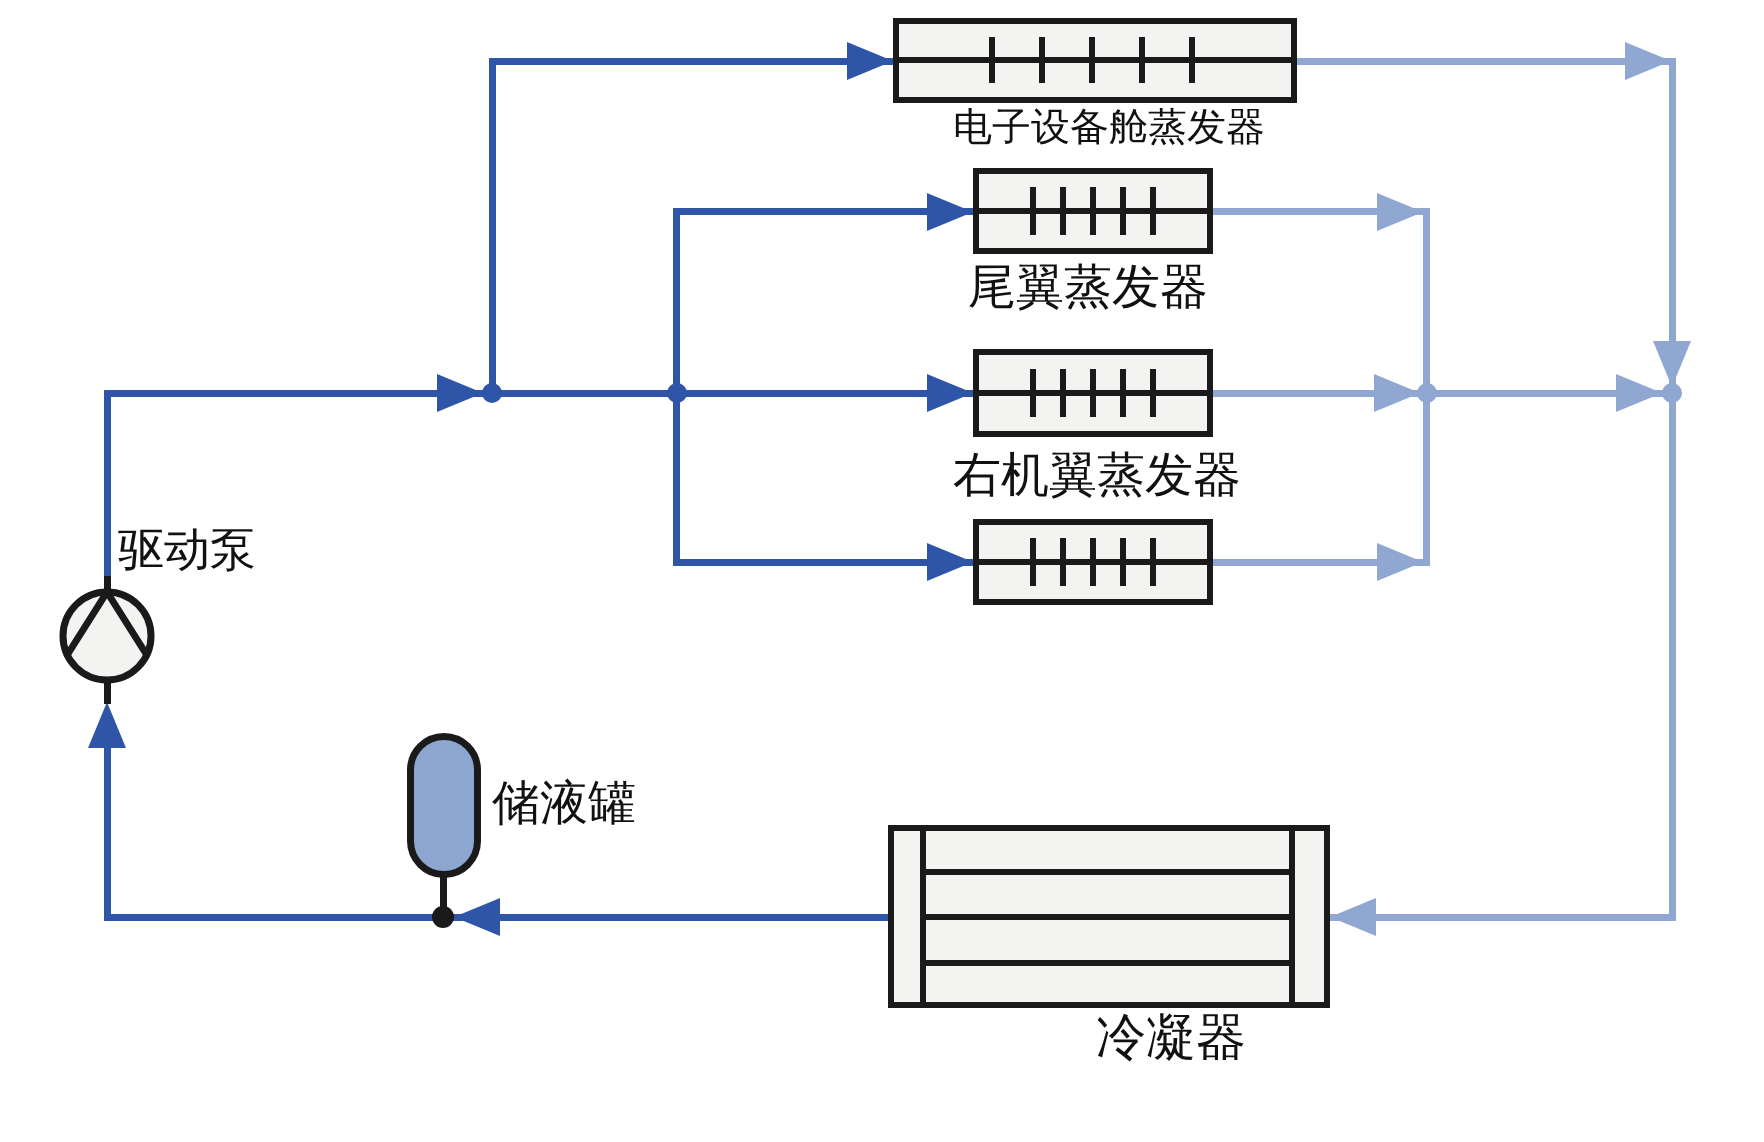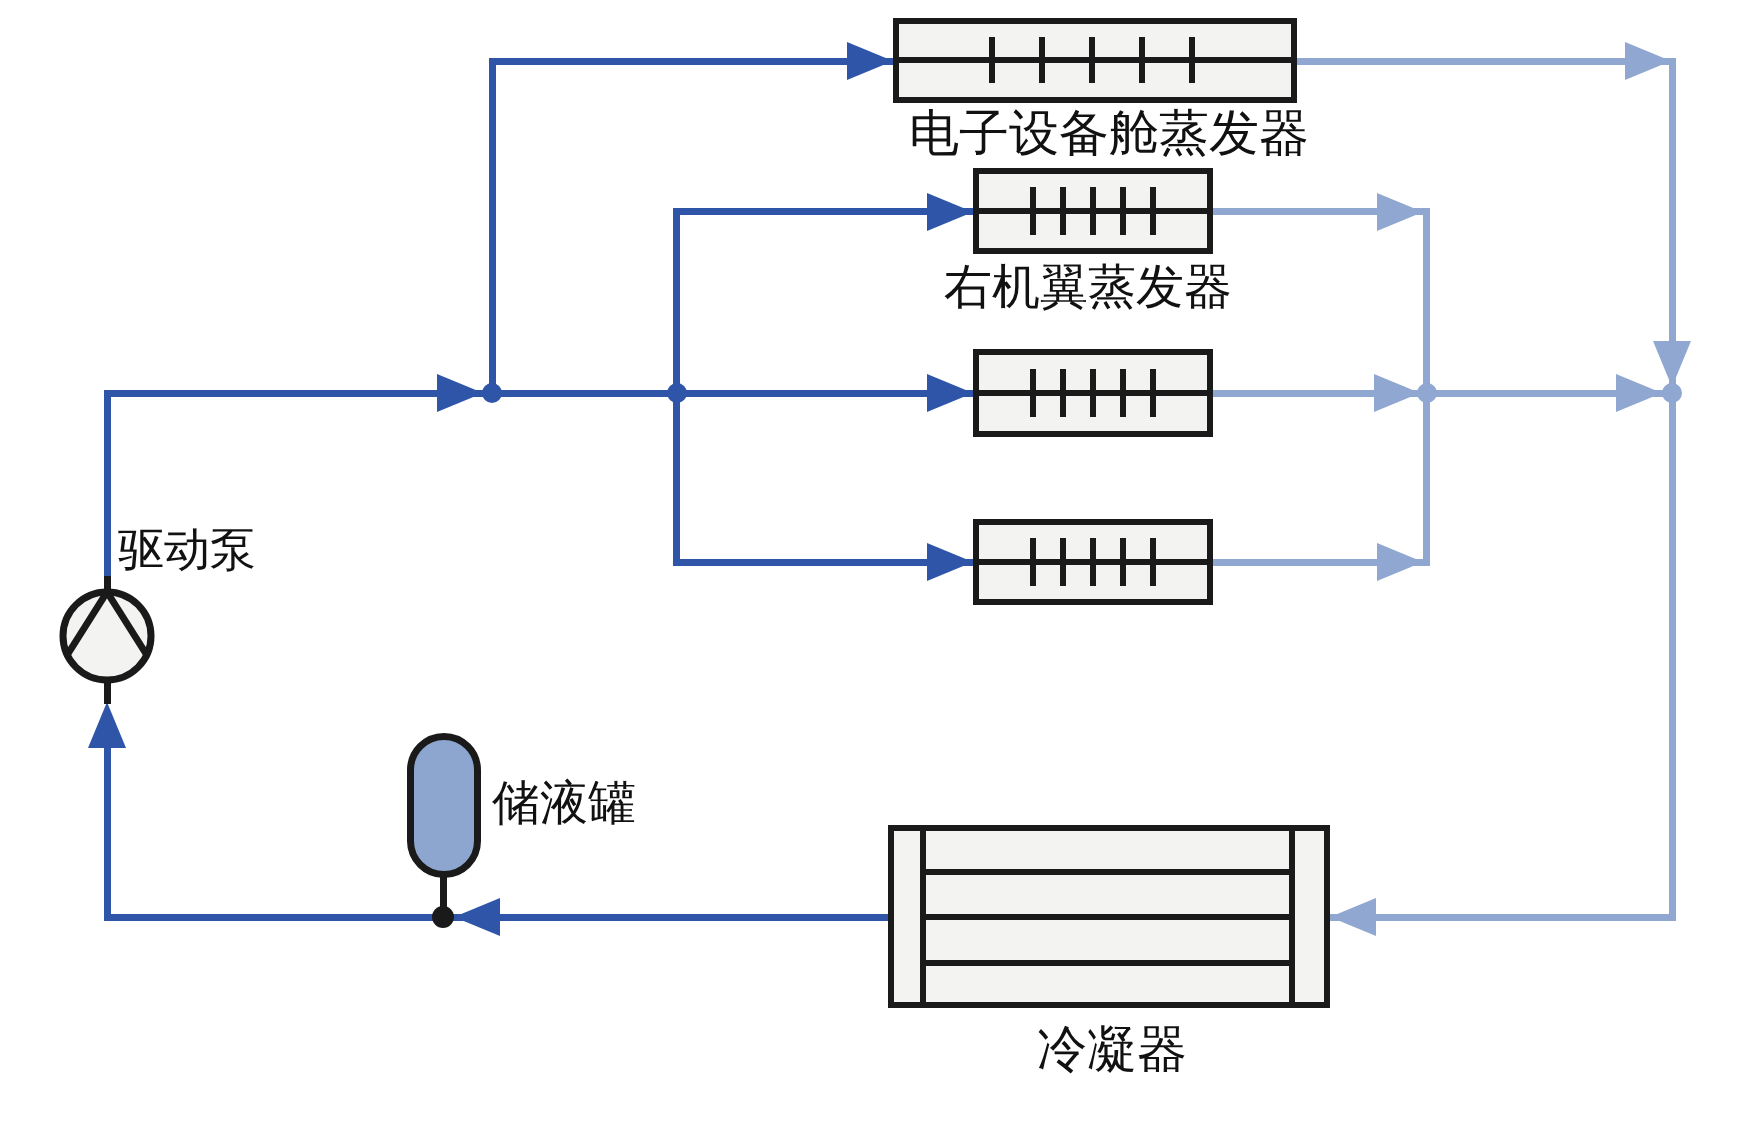--- a/index.html
+++ b/index.html
@@ -138,17 +138,18 @@
   <svg style="position:absolute;left:57px;top:586px;" width="100" height="100" viewBox="0 0 100 100">
     <circle cx="50" cy="50" r="44" style="fill:var(--component-fill);stroke:var(--outline);stroke-width:7;"></circle>
     <path d="M50 6 L10.5 68.5 M50 6 L89.5 68.5" style="fill:none;stroke:var(--outline);stroke-width:7;stroke-linecap:round;"></path>
   </svg>
 
   <div class="stem" style="left:440px;top:874px;width:7px;height:38px;"></div>
   <div class="capsule" style="left:407px;top:733px;width:74px;height:145px;"></div>
 
   <div class="lbl" style="left:118px;top:524px;font-size:46px;">驱动泵</div>
   <div class="lbl" style="left:492px;top:776px;font-size:48px;">储液罐</div>
-  <div class="lbl ctr" style="left:1109px;top:106px;font-size:50px;">电子设备舱蒸发器</div>
-  <div class="lbl ctr" style="left:1088px;top:260px;font-size:48px;">右机翼蒸发器</div>
-  <div class="lbl ctr" style="left:1112px;top:1010px;font-size:50px;margin-top:12px;">冷凝器</div>
+  <div class="lbl ctr" style="left:1109px;top:106px;font-size:39px;">电子设备舱蒸发器</div>
+  <div class="lbl ctr" style="left:1088px;top:260px;font-size:48px;">尾翼蒸发器</div>
+  <div class="lbl ctr" style="left:1097px;top:448px;font-size:48px;">右机翼蒸发器</div>
+  <div class="lbl ctr" style="left:1171px;top:1010px;font-size:50px;">冷凝器</div>
 
 </div>
 
 </body></html>

